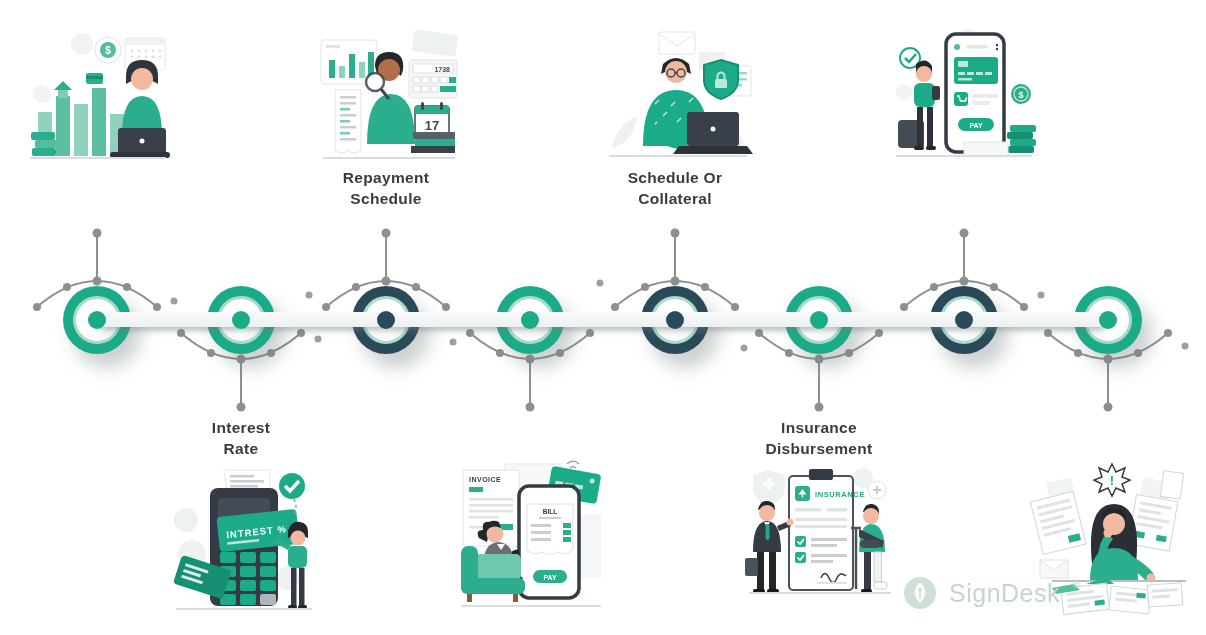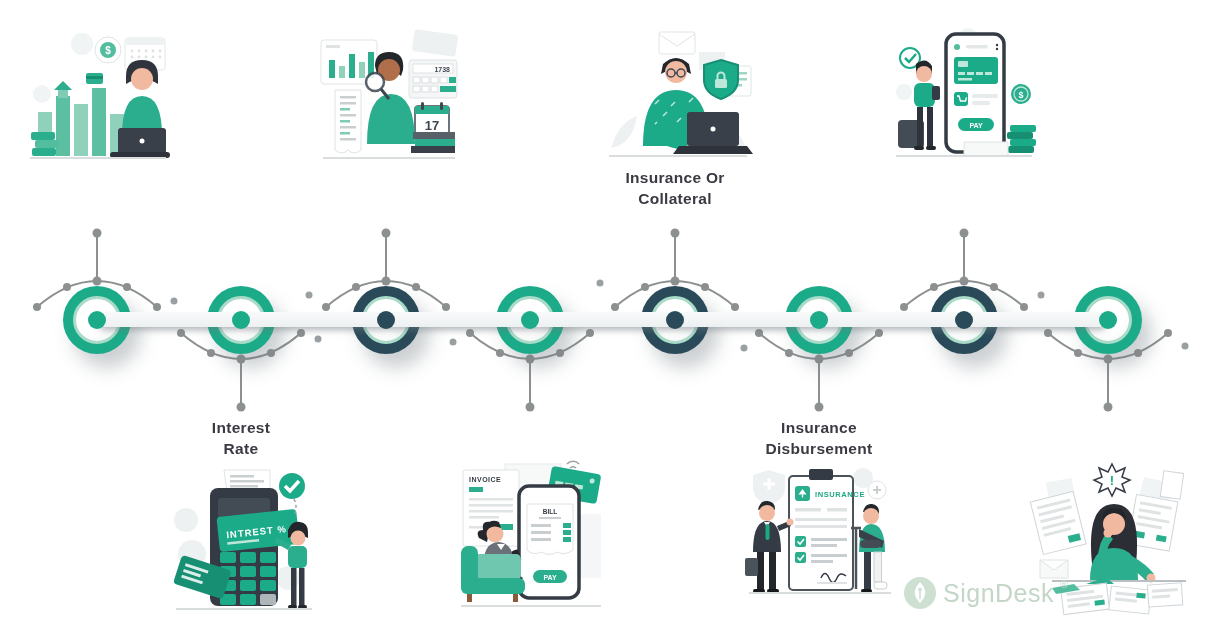--- a/index.html
+++ b/index.html
@@ -24,21 +24,21 @@
   
   .orn{position:absolute;z-index:1;}
   
   .label{position:absolute;width:170px;text-align:center;z-index:5;color:#3a3a43;
          font-size:15.5px;font-weight:bold;line-height:21px;letter-spacing:.3px;}
   .label.top{top:167px;} .label.bottom{top:417px;}
   
   .illu{position:absolute;z-index:1;}
   svg text{font-family:"Liberation Sans",sans-serif;}
   
-  .logo{position:absolute;left:903px;top:576px;display:flex;align-items:center;gap:6px;z-index:6;}
+  .logo{position:absolute;left:903px;top:576px;display:flex;align-items:center;gap:12px;z-index:6;}
   .logo-text{font-size:25px;color:#c3d6c7;letter-spacing:.5px;font-weight:500;}
   .logo-reg{font-size:11px;color:#c3d6c7;vertical-align:super;position:relative;top:-9px;}
 </style>
 </head>
 <body>
 
 <div id="stage">
 
   <svg class="illu" style="left:22px;top:24px;" width="150" height="142" viewBox="0 0 150 142">
     <circle cx="60" cy="20" r="11" fill="#f1f4f4"></circle>
@@ -397,22 +397,26 @@
     <div class="outer"></div>
       <div class="inner"></div>
       <div class="dot"></div>
     </div>
   <div class="node green" style="left:1074px;">
     <div class="outer"></div>
       <div class="inner"></div>
       <div class="dot"></div>
     </div>
 
+  <div class="label top" style="left:301px;">
+    <span>Repayment</span><br>
+    <span>Schedule</span>
+  </div>
   <div class="label top" style="left:590px;">
-    <span>Insurance Or</span><br>
+    <span>Schedule Or</span><br>
     <span>Collateral</span>
   </div>
   <div class="label bottom" style="left:156px;">
     <span>Interest</span><br>
     <span>Rate</span>
   </div>
   <div class="label bottom" style="left:734px;">
     <span>Insurance</span><br>
     <span>Disbursement</span>
   </div>

